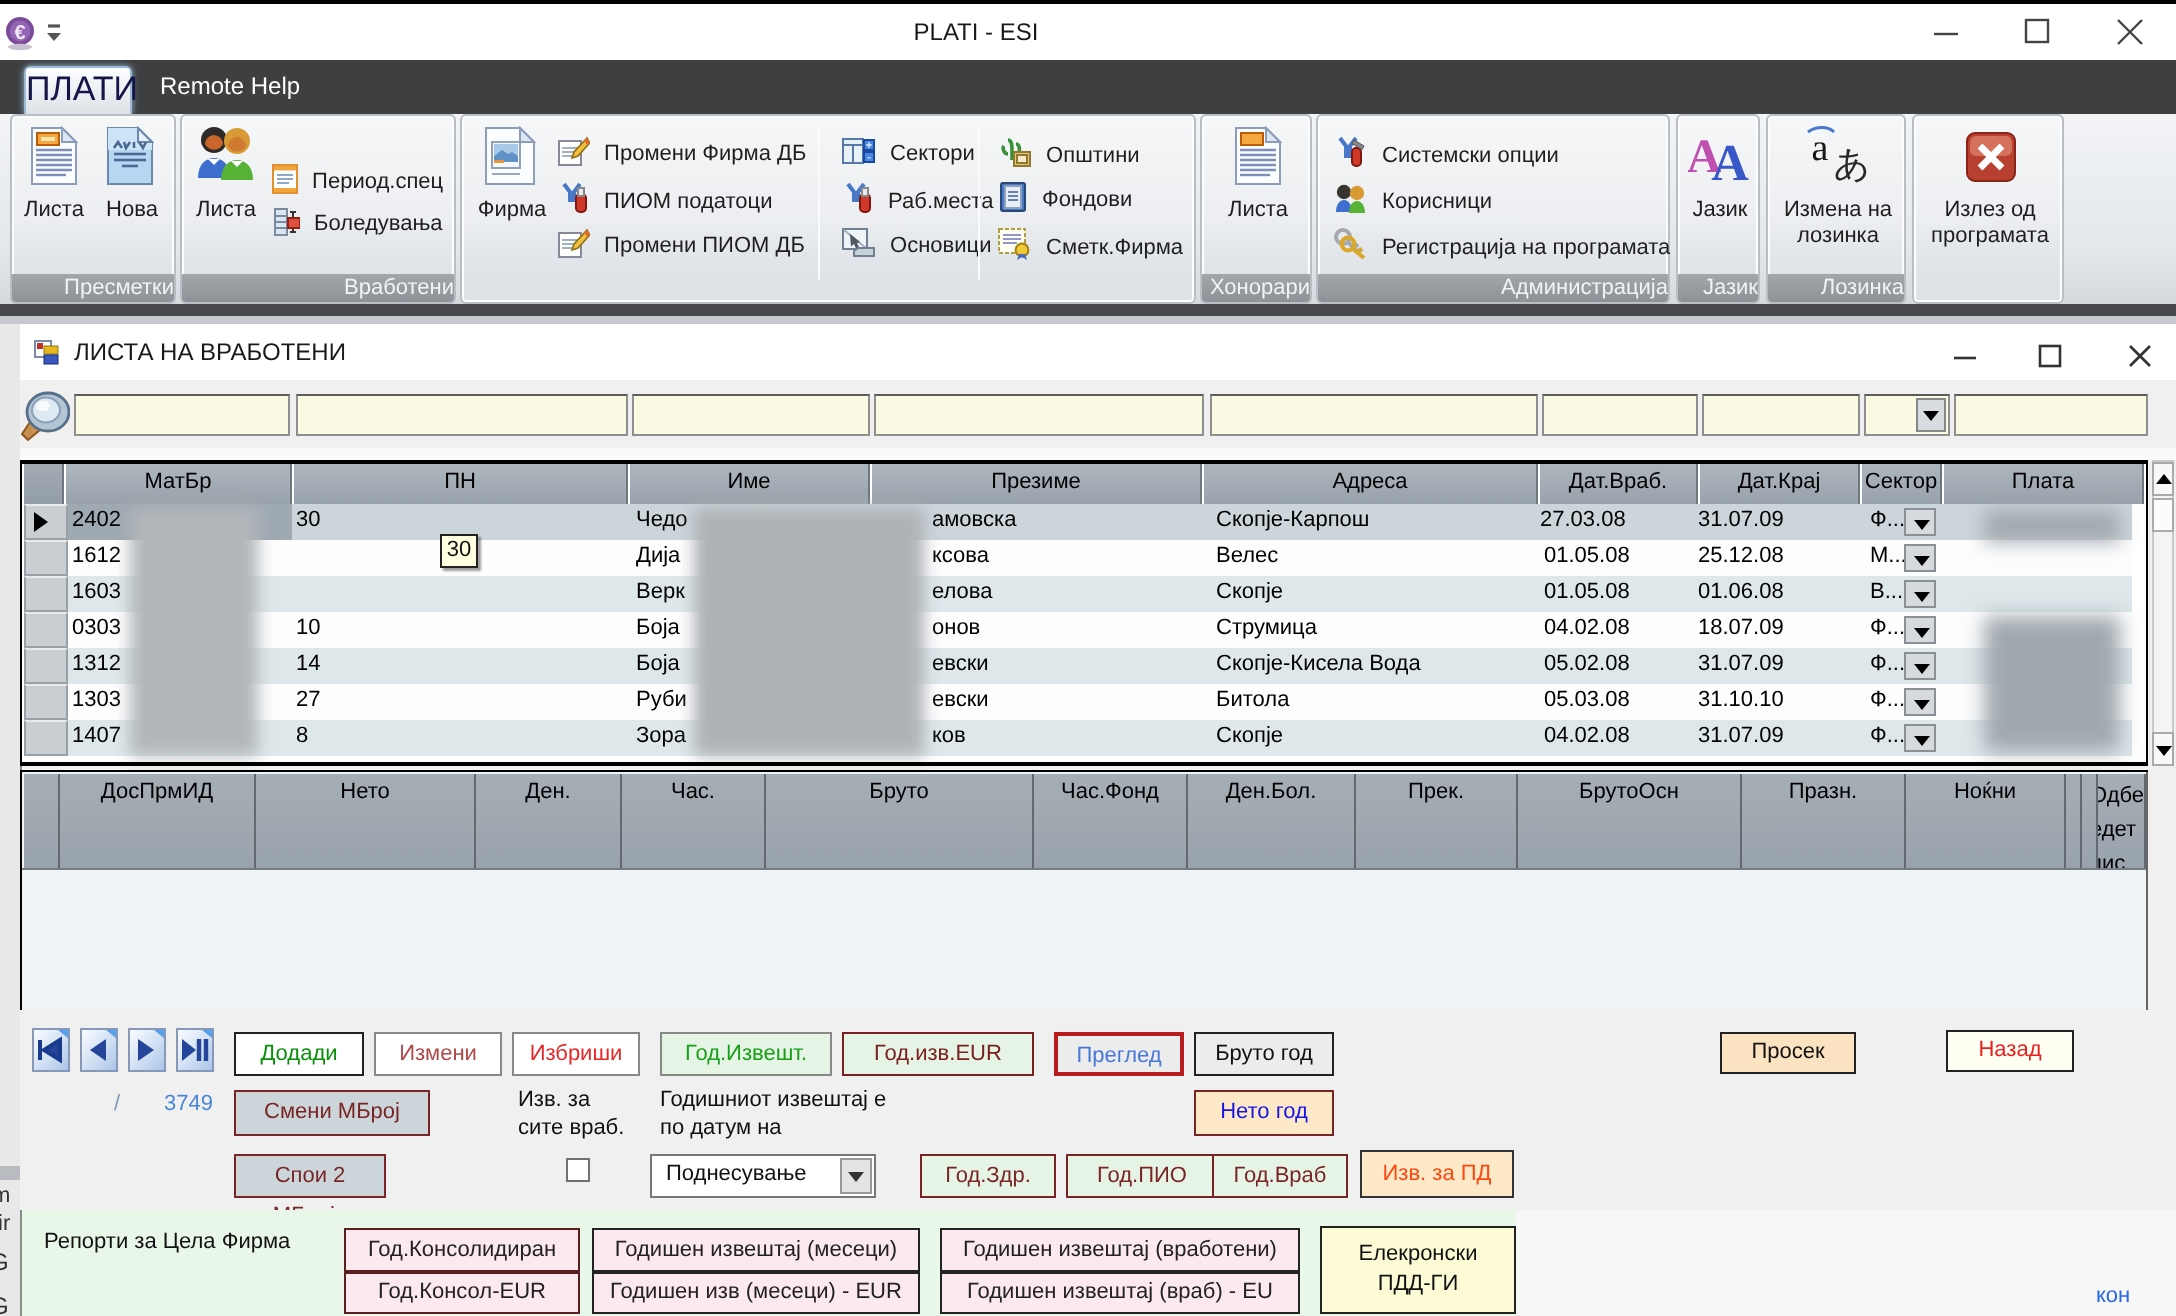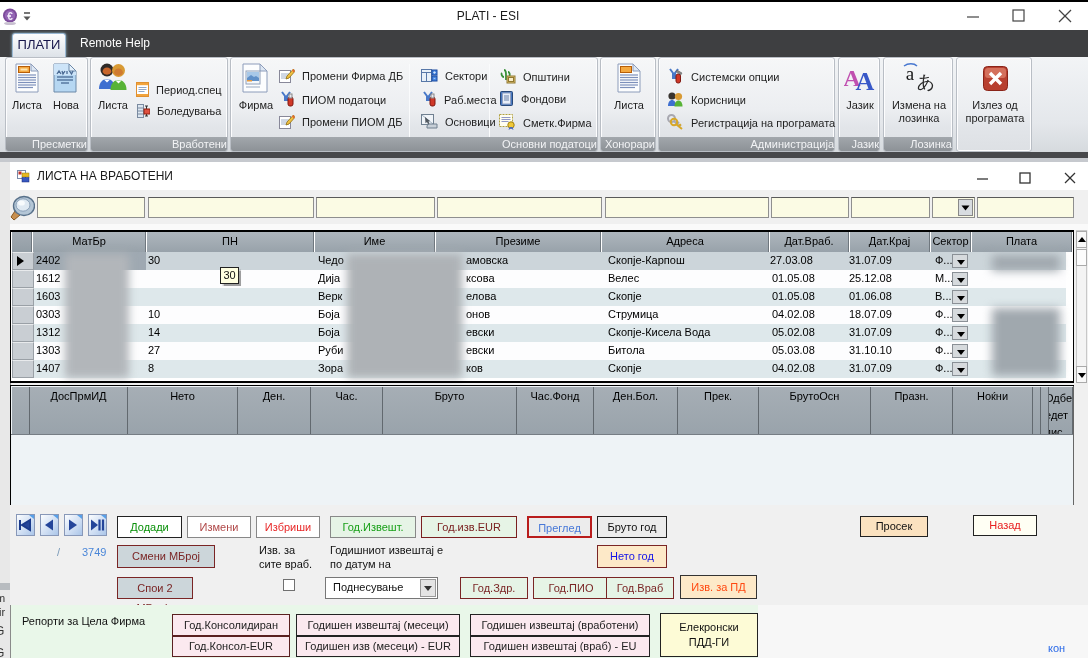--- a/index.html
+++ b/index.html
@@ -5,21 +5,21 @@
 * { margin:0; padding:0; box-sizing:border-box; }
 html,body { width:1088px; height:658px; overflow:hidden; }
 body { font-family:"Liberation Sans", sans-serif; position:relative; background:#fff; font-size:11px; color:#111; }
 .abs { position:absolute; }
 
 #topline { left:0; top:0; width:1088px; height:2px; background:#000; }
 #titlebar { left:0; top:2px; width:1088px; height:28px; background:#fff; }
 #apptitle { left:0; top:9px; width:976px; text-align:center; font-size:12px; color:#1a1a1a; }
 
 #tabbar { left:0; top:30px; width:1088px; height:27px; background:#3e3f41; }
-#tab1 { left:12px; top:3px; width:54px; height:24px; background:linear-gradient(#fdfdfd,#e9edf1 60%,#dde2e8); border:1px solid #9bb9d4; border-bottom:none; border-radius:3px 3px 0 0; text-align:center; line-height:22px; color:#15154a; font-size:13px; box-shadow:0 0 3px rgba(170,220,240,0.8); }
+#tab1 { left:12px; top:3px; width:54px; height:24px; background:linear-gradient(#fdfdfd,#e9edf1 60%,#dde2e8); border:1px solid #9bb9d4; border-bottom:none; border-radius:3px 3px 0 0; text-align:center; line-height:22px; color:#15154a; font-size:17px; box-shadow:0 0 3px rgba(170,220,240,0.8); }
 #tab2 { left:80px; top:6px; color:#fdfdfd; font-size:12px; }
 
 #ribbon { left:0; top:57px; width:1088px; height:95px; background:linear-gradient(#f2f4f6,#e4e7eb 70%,#d6dade); }
 #ribbonedge { left:0; top:152px; width:1088px; height:6px; background:#47484b; }
 #ribbongap { left:0; top:158px; width:1088px; height:4px; background:#c6c9ce; }
 .rgroup { top:57px; height:95px; background:linear-gradient(#f6f7f8,#eceef1 55%,#e2e5e9 75%,#dde0e4); border:1px solid #b9bec5; border-radius:3px; box-shadow:inset 0 0 0 1px #fdfdfe; }
 .rglabel { position:absolute; left:0; right:0; bottom:0; height:14px; background:linear-gradient(#a2a7ac,#8d9297); border-radius:0 0 2px 2px; color:#f2f3f5; text-align:right; line-height:14px; font-size:11px; }
 .biglbl { position:absolute; font-size:11px; color:#1e1e1e; text-align:center; }
 .smallitem { position:absolute; font-size:11px; color:#1e1e1e; white-space:nowrap; }
 .smallitem svg { vertical-align:-3px; margin-right:4px; }
@@ -230,21 +230,20 @@
         <rect x="0.5" y="0.5" width="13" height="12" fill="#fffef0" stroke="#b0a040" stroke-dasharray="2 1"></rect>
         <g stroke="#9098c8">
           <line x1="2.5" y1="3.5" x2="11.5" y2="3.5"></line>
           <line x1="2.5" y1="5.5" x2="11.5" y2="5.5"></line>
           <line x1="2.5" y1="7.5" x2="9.5" y2="7.5"></line>
         </g>
         <circle cx="12" cy="11" r="3.2" fill="#f0c838" stroke="#a08010"></circle>
         <path d="M10.5 13 l-1 3 l2.5 -1.5 l2.5 1.5 l-1 -3" fill="#4868c0"></path>
       </svg>
     Сметк.Фирма</div>
-  <div class="rglabel">Основни податоци</div>
 </div>
 
 <div class="abs rgroup" style="left:600px;width:56px">
   <svg style="position:absolute;left:16px;top:5px" width="24" height="30" viewBox="0 0 24 30">
     <path d="M1 1 H16 L23 8 V29 H1 Z" fill="#fcfdfe" stroke="#8c9cba"></path>
     <path d="M16 1 L16 8 L23 8 Z" fill="#dde7f3" stroke="#8c9cba"></path>
     <rect x="3.5" y="3.5" width="11" height="6" fill="#f4a83f" stroke="#b85e08"></rect>
     <g stroke="#7d90bb" stroke-width="1.2">
     <line x1="3" y1="12" x2="21" y2="12"></line>
         <line x1="3" y1="14.5" x2="21" y2="14.5"></line>

